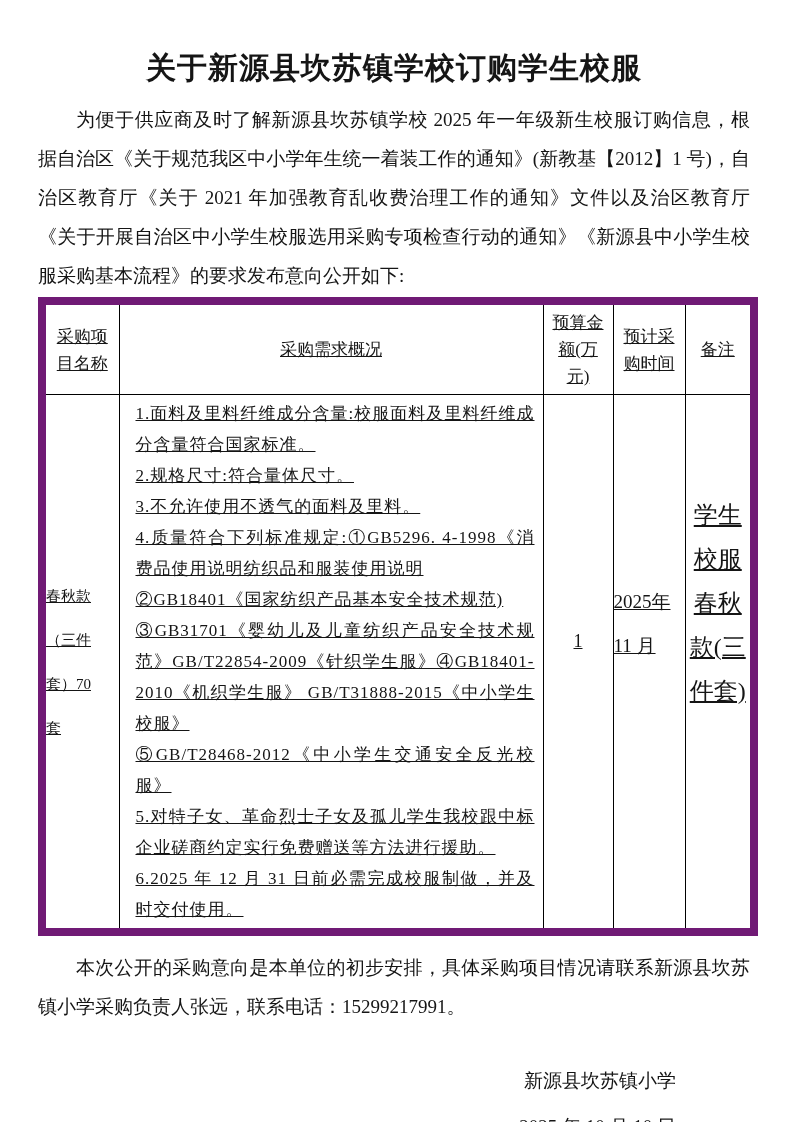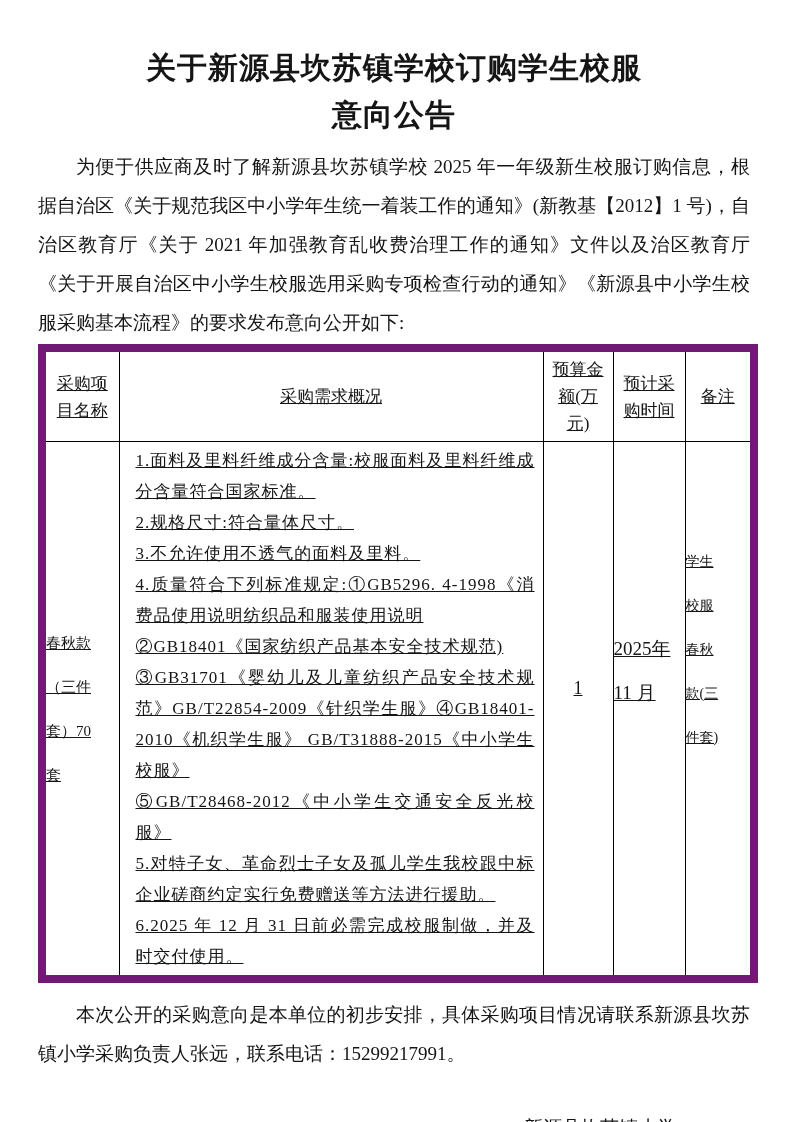--- a/index.html
+++ b/index.html
@@ -74,43 +74,42 @@
     padding-bottom: 40px;
   }
   td.cell-time {
     text-align: left;
     font-size: 19px;
     line-height: 44px;
     white-space: pre-line;
     padding-bottom: 76px;
   }
   td.cell-remark {
-    text-align: left;
-    font-size: 14px;
+    text-align: center;
+    font-size: 24px;
     line-height: 44px;
     white-space: pre-line;
     padding-bottom: 118px;
   }
   .closing { margin-top: 12px; }
   .signature {
     margin-top: 32px;
     text-align: right;
     padding-right: 74px;
     font-size: 19px;
     line-height: 46px;
   }
 </style>
 </head>
 <body>
 
 <div class="page">
 
   <div class="doc-title">
     <div>关于新源县坎苏镇学校订购学生校服</div>
-    <div>意向公告</div>
   </div>
 
   <p class="para">为便于供应商及时了解新源县坎苏镇学校 2025 年一年级新生校服订购信息，根据自治区《关于规范我区中小学年生统一着装工作的通知》(新教基【2012】1 号)，自治区教育厅《关于 2021 年加强教育乱收费治理工作的通知》文件以及治区教育厅《关于开展自治区中小学生校服选用采购专项检查行动的通知》《新源县中小学生校服采购基本流程》的要求发布意向公开如下:</p>
 
   <table class="proc-table">
     <colgroup>
       <col style="width:77px">
       <col style="width:424px">
       <col style="width:70px">
       <col style="width:72px">

